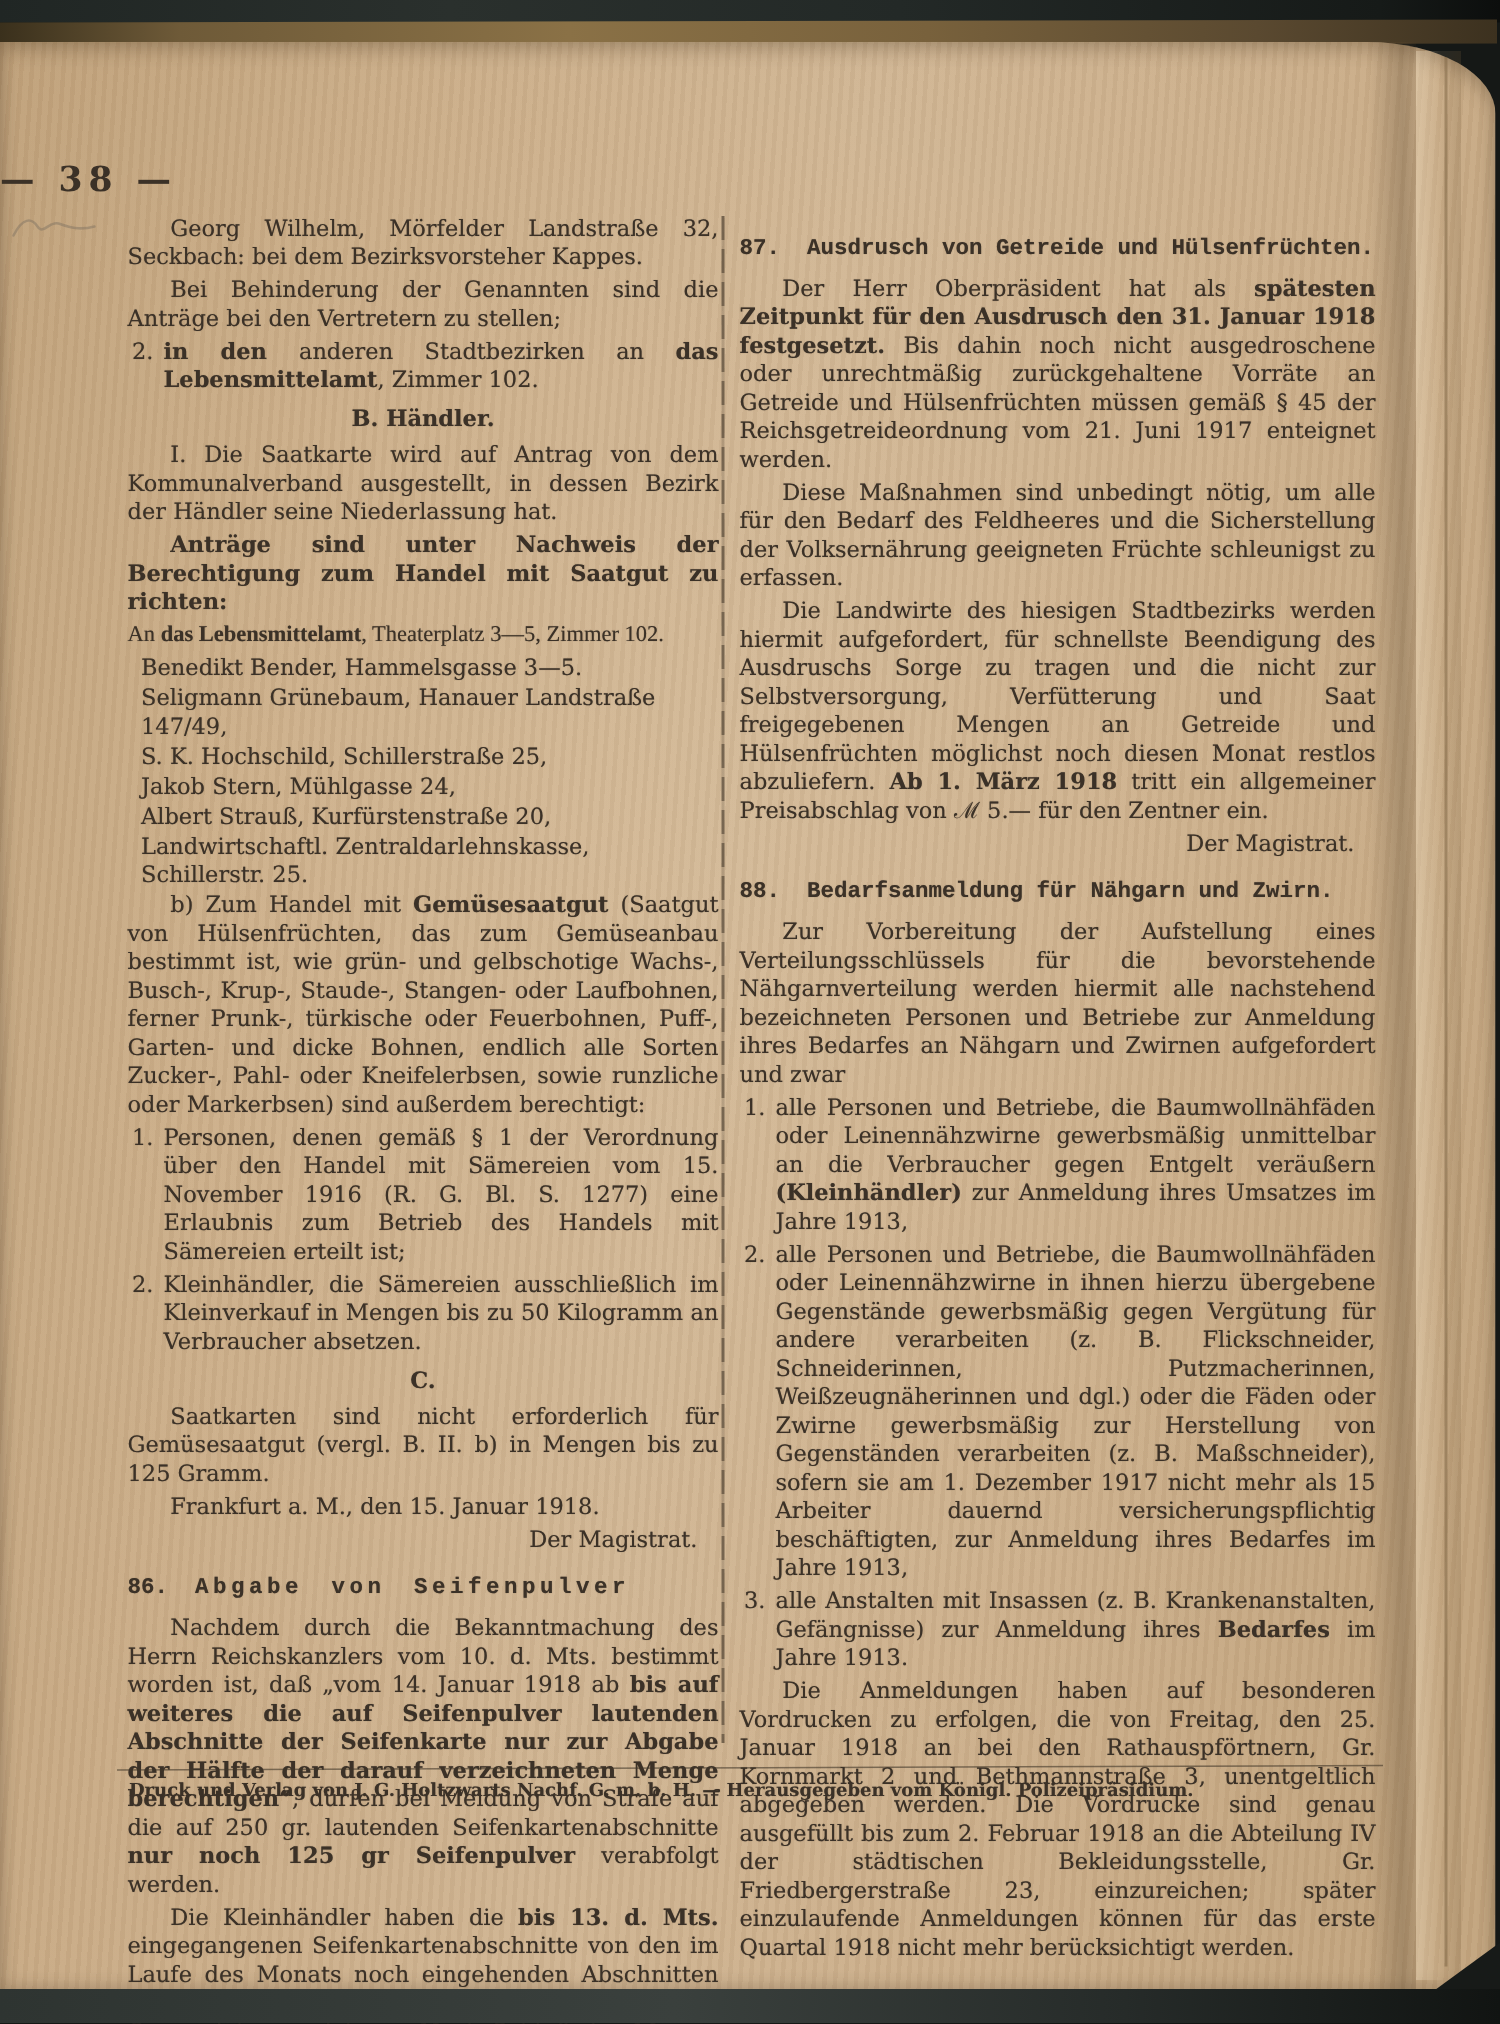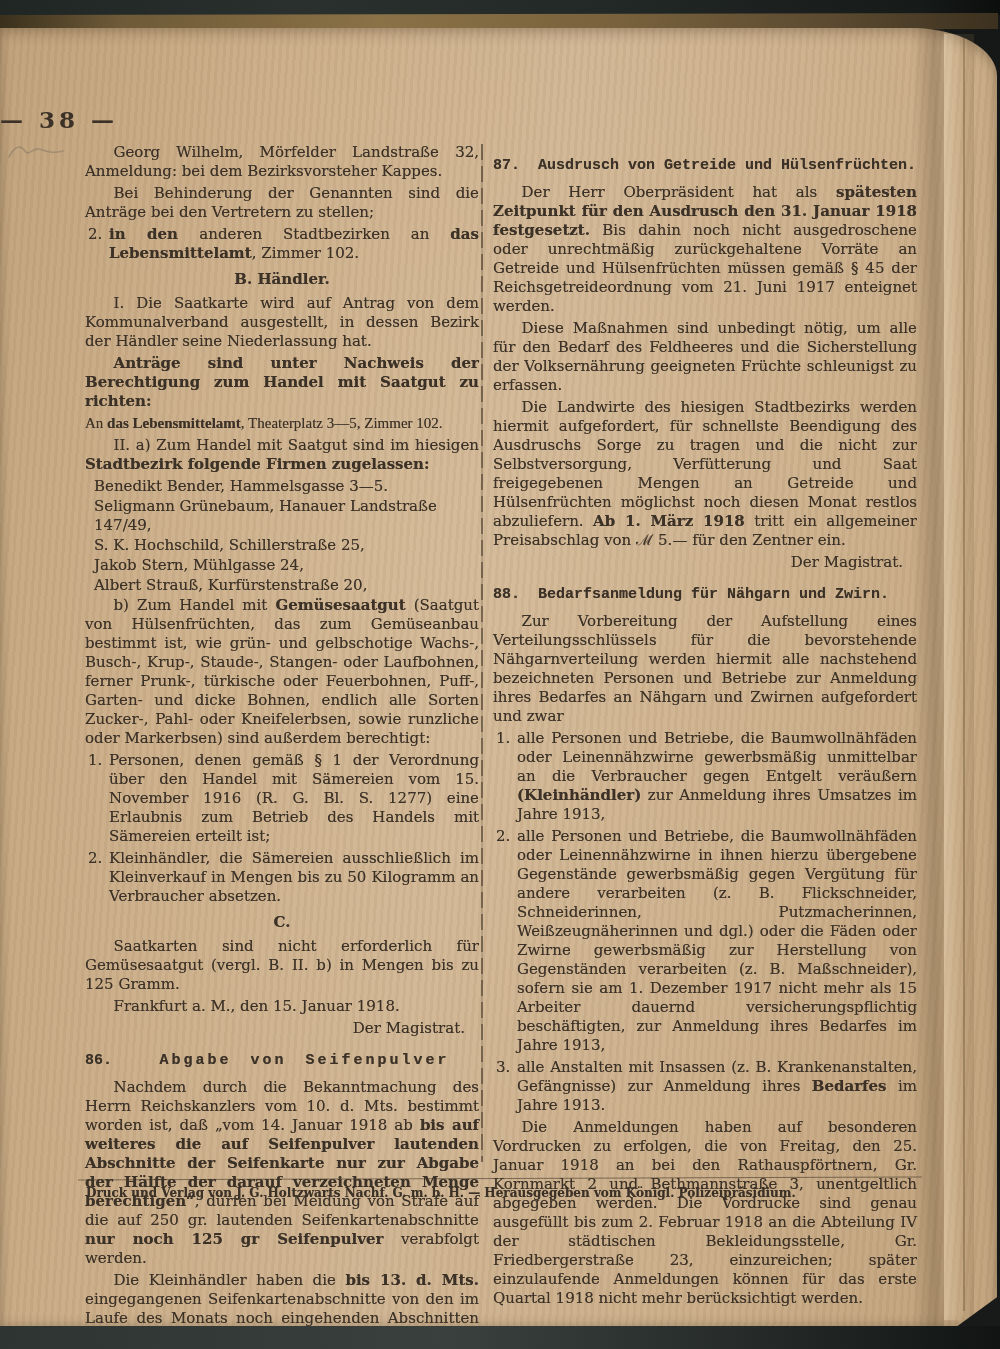--- a/index.html
+++ b/index.html
@@ -77,21 +77,21 @@
     background:repeating-linear-gradient(180deg,rgba(62,50,36,.62) 0 16px,rgba(62,50,36,.20) 16px 22px);
   }
   
   .p{margin:0 0 3px;text-indent:1.9em;}
   .p.noind{text-indent:0;font-family:Liberation Serif, serif;}
   .b{font-weight:bold;}
   .chead{margin:7px 0 5px;text-align:center;font-weight:bold;text-indent:0;}
   .numhead{display:flex;margin:13px 0 8px;font-weight:bold;text-align:left;font-family:Liberation Mono, monospace;}
   .numhead .num{flex:0 0 auto;margin-right:18px;}
   .numhead .title{flex:1 1 auto;}
-  .numhead.spaced .title{text-align:center;letter-spacing:3px;word-spacing:7px;}
+  .numhead.spaced .title{text-align:left;letter-spacing:3px;word-spacing:7px;}
   .item{position:relative;margin:0 0 3px;padding-left:24px;}
   .item .inum{position:absolute;left:3px;top:0;}
   .item .ibody{display:inline;}
   .line{margin:0 0 1px;padding-left:9px;text-align:left;}
   .sig{margin:1px 14px 7px 0;text-align:right;font-weight:normal;}
   
   .footer-rule{
     position:absolute;left:78px;top:1150px;width:844px;height:1px;
     background:rgba(64,53,40,.6);transform:rotate(-0.2deg);
   }
@@ -109,33 +109,33 @@
   <div class="edge-strip"></div>
 
   <div class="paper">
     <svg class="handmark" width="62" height="34" viewBox="0 0 62 34">
       <path d="M3 21 C9 9,15 9,19 15 C23 21,27 11,33 13 C39 15,46 18,57 15" stroke="#7c7060" fill="none" stroke-width="1.7" stroke-linecap="round"></path>
     </svg>
 
     <div class="pageno">— 38 —</div>
 
     <div class="col col-left">
-        <div class="p"><span>Georg Wilhelm, Mörfelder Landstraße 32, Anmeldung: bei dem Bezirksvorsteher Kappes.</span></div>
+        <div class="p"><span>Georg Wilhelm, Mörfelder Landstraße 32, Seckbach: bei dem Bezirksvorsteher Kappes.</span></div>
         <div class="p"><span>Bei Behinderung der Genannten sind die Anträge bei den Vertretern zu stellen;</span></div>
         <div class="item"><span class="inum">2.</span><span class="ibody"><span class="b">in den </span><span>anderen Stadtbezirken an </span><span class="b">das Lebensmittelamt</span><span>, Zimmer 102.</span></span></div>
         <div class="chead"><span>B. Händler.</span></div>
         <div class="p"><span>I. Die Saatkarte wird auf Antrag von dem Kommunalverband ausgestellt, in dessen Bezirk der Händler seine Niederlassung hat.</span></div>
         <div class="p"><span class="b">Anträge sind unter Nachweis der Berechtigung zum Handel mit Saatgut zu richten:</span></div>
         <div class="p noind"><span>An </span><span class="b">das Lebensmittelamt</span><span>, Theaterplatz 3—5, Zimmer 102.</span></div>
-        <div class="p"><span>II. a) Zum Handel mit Saatgut sind im hiesigen </span><span class="b">Stadtbezirk folgende Firmen zugelassen:</span></div>
         <div class="line"><span>Benedikt Bender, Hammelsgasse 3—5.</span></div>
         <div class="line"><span>Seligmann Grünebaum, Hanauer Landstraße 147/49,</span></div>
         <div class="line"><span>S. K. Hochschild, Schillerstraße 25,</span></div>
         <div class="line"><span>Jakob Stern, Mühlgasse 24,</span></div>
         <div class="line"><span>Albert Strauß, Kurfürstenstraße 20,</span></div>
+        <div class="line"><span>Landwirtschaftl. Zentraldarlehnskasse, Schillerstr. 25.</span></div>
         <div class="p"><span>b) Zum Handel mit </span><span class="b">Gemüsesaatgut</span><span> (Saatgut von Hülsenfrüchten, das zum Gemüseanbau bestimmt ist, wie grün- und gelbschotige Wachs-, Busch-, Krup-, Staude-, Stangen- oder Laufbohnen, ferner Prunk-, türkische oder Feuerbohnen, Puff-, Garten- und dicke Bohnen, endlich alle Sorten Zucker-, Pahl- oder Kneifelerbsen, sowie runzliche oder Markerbsen) sind außerdem berechtigt:</span></div>
         <div class="item"><span class="inum">1.</span><span class="ibody"><span>Personen, denen gemäß § 1 der Verordnung über den Handel mit Sämereien vom 15. November 1916 (R. G. Bl. S. 1277) eine Erlaubnis zum Betrieb des Handels mit Sämereien erteilt ist;</span></span></div>
         <div class="item"><span class="inum">2.</span><span class="ibody"><span>Kleinhändler, die Sämereien ausschließlich im Kleinverkauf in Mengen bis zu 50 Kilogramm an Verbraucher absetzen.</span></span></div>
         <div class="chead"><span>C.</span></div>
         <div class="p"><span>Saatkarten sind nicht erforderlich für Gemüsesaatgut (vergl. B. II. b) in Mengen bis zu 125 Gramm.</span></div>
         <div class="p"><span>Frankfurt a. M., den 15. Januar 1918.</span></div>
         <div class="sig"><span>Der Magistrat.</span></div>
         <div class="numhead spaced">
           <span class="num">86.</span>
           <span class="title">Abgabe von Seifenpulver</span>

